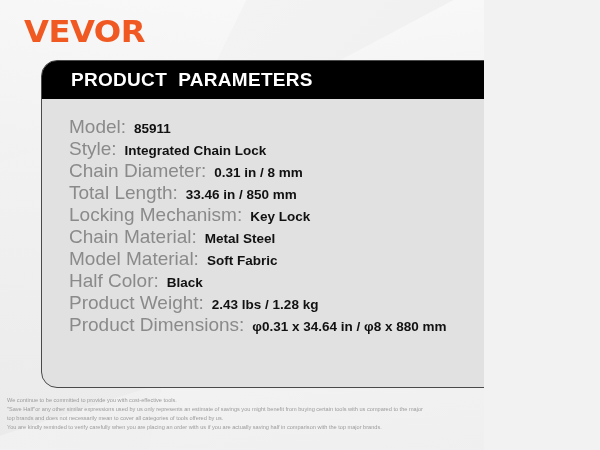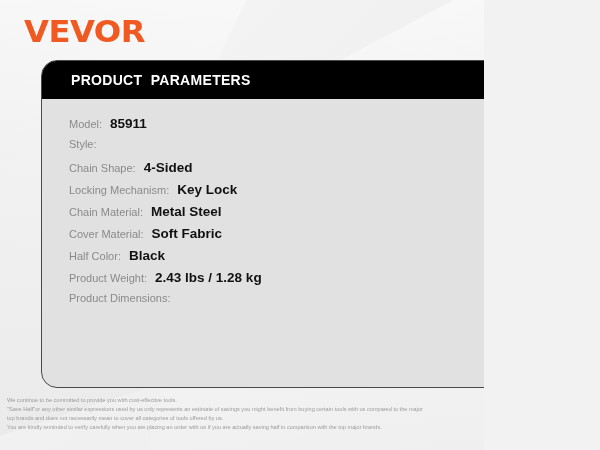--- a/index.html
+++ b/index.html
@@ -99,37 +99,37 @@
   .card-header {
     height: 38px;
     background: #000000;
     display: flex;
     align-items: center;
     padding-left: 29px;
     box-sizing: border-box;
   }
   .card-title {
     color: #ffffff;
-    font-size: 14px;
+    font-size: 19px;
     font-weight: bold;
     letter-spacing: 0.3px;
     white-space: pre;
   }
   .card-body {
     padding: 17px 0 0 27px;
   }
   .param-row {
     display: flex;
     align-items: baseline;
     height: 22px;
     white-space: nowrap;
   }
   .param-label {
     color: #8a8a8a;
-    font-size: 11px;
+    font-size: 19px;
     font-weight: normal;
   }
   .param-value {
     color: #111111;
     font-size: 13.5px;
     font-weight: bold;
     margin-left: 8px;
   }
 
   
@@ -166,57 +166,63 @@
     </div>
     <div class="card-body">
 
       <div class="param-row">
         <span class="param-label">Model:</span>
         <span class="param-value">85911</span>
       </div>
 
       <div class="param-row">
         <span class="param-label">Style:</span>
-      </div>
-
-
-
-      <div class="param-row">
-        <span class="param-label">Chain Shape:</span>
-        <span class="param-value">4-Sided</span>
-      </div>
+        <span class="param-value">Integrated Chain Lock</span>
+      </div>
+
+      <div class="param-row">
+        <span class="param-label">Chain Diameter:</span>
+        <span class="param-value">0.31 in / 8 mm</span>
+      </div>
+
+      <div class="param-row">
+        <span class="param-label">Total Length:</span>
+        <span class="param-value">33.46 in / 850 mm</span>
+      </div>
+
 
       <div class="param-row">
         <span class="param-label">Locking Mechanism:</span>
         <span class="param-value">Key Lock</span>
       </div>
 
       <div class="param-row">
         <span class="param-label">Chain Material:</span>
         <span class="param-value">Metal Steel</span>
       </div>
 
 
       <div class="param-row">
-        <span class="param-label">Cover Material:</span>
+        <span class="param-label">Model Material:</span>
         <span class="param-value">Soft Fabric</span>
       </div>
 
       <div class="param-row">
         <span class="param-label">Half Color:</span>
         <span class="param-value">Black</span>
       </div>
 
       <div class="param-row">
         <span class="param-label">Product Weight:</span>
         <span class="param-value">2.43 lbs / 1.28 kg</span>
       </div>
 
       <div class="param-row">
         <span class="param-label">Product Dimensions:</span>
+        <span class="param-value">φ0.31 x 34.64 in / φ8 x 880 mm</span>
       </div>
 
     </div>
   </div>
 
   <div class="footer">
     <p>We continue to be committed to provide you with cost-effective tools.</p>
     <p>"Save Half"or any other similar expressions used by us only represents an estimate of savings you might benefit from buying certain tools with us compared to the major</p>
     <p>top brands and does not necessarily mean to cover all categories of tools offered by us.</p>
     <p>You are kindly reminded to verify carefully when you are placing an order with us if you are actually saving half in comparison with the top major brands.</p>

